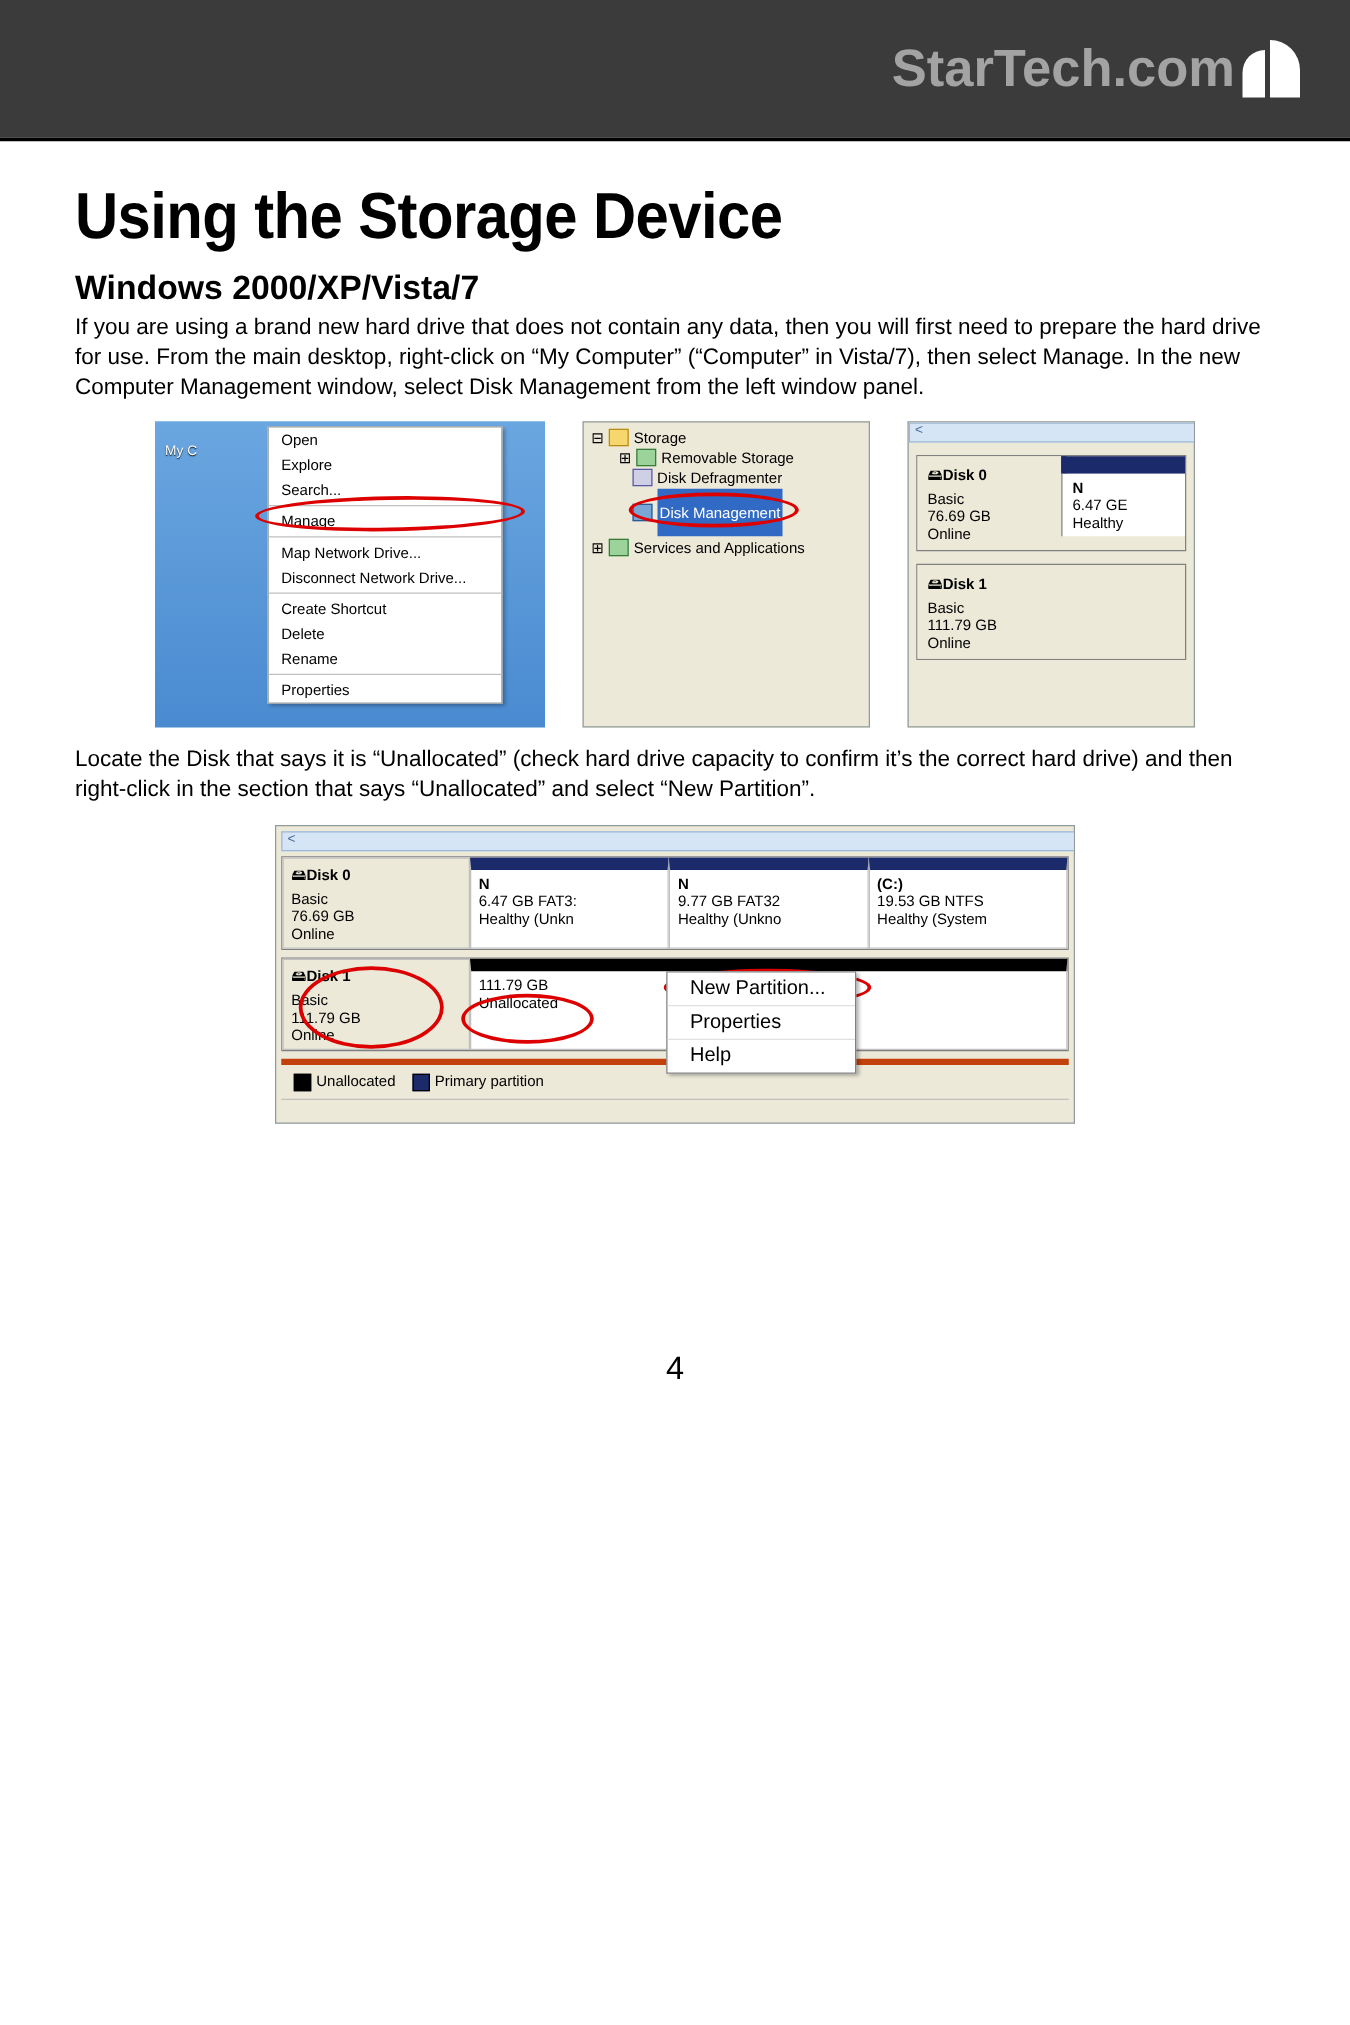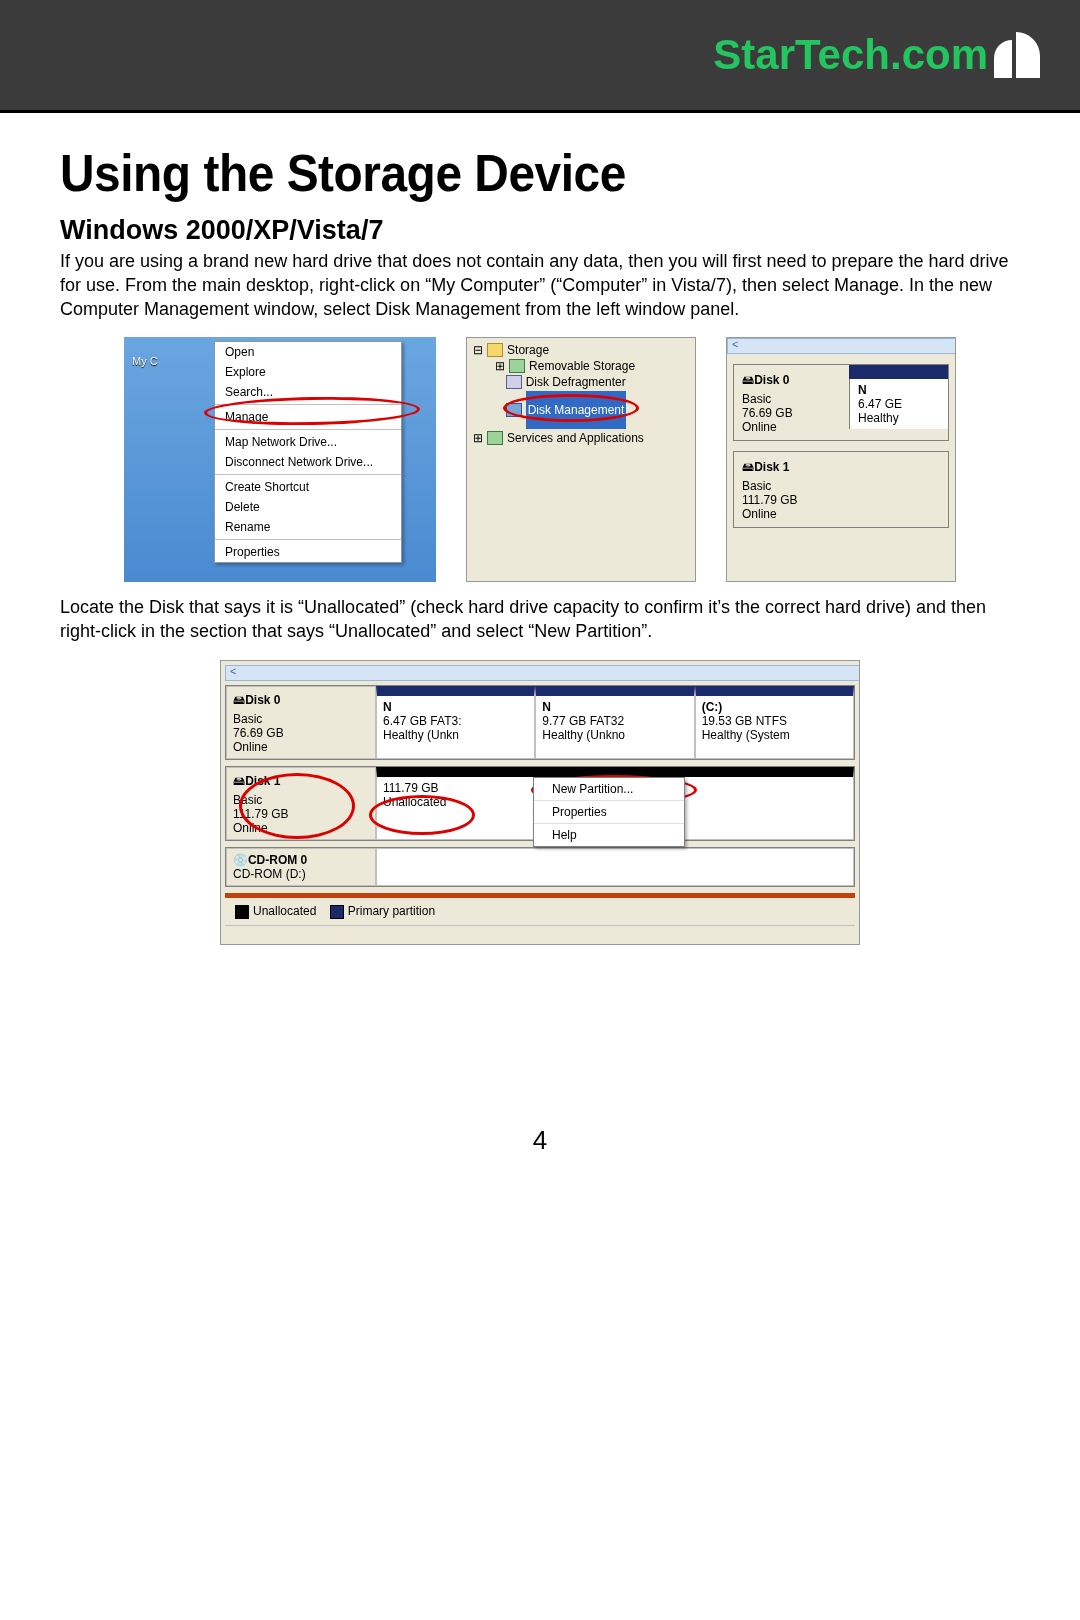--- a/index.html
+++ b/index.html
@@ -1,17 +1,17 @@
 <!DOCTYPE html>
 <html><head>
 <meta charset="utf-8">
 <style>
   body{margin:0;background:#fff;font-family:Helvetica,Arial,sans-serif;color:#000;width:1080px}
   .header{background:#3b3b3b;height:110px;display:flex;justify-content:flex-end;align-items:center;padding-right:40px}
-  .logo{color:#22c55e;font-weight:bold;font-size:42px;display:flex;align-items:center;gap:6px}
+  .logo{color:#a3a3a3;font-weight:bold;font-size:42px;display:flex;align-items:center;gap:6px}
   .logo-mark{width:46px;height:46px;position:relative}
   .logo-mark::before{content:"";position:absolute;left:0;top:8px;width:18px;height:38px;background:#fff;border-top-left-radius:20px}
   .logo-mark::after{content:"";position:absolute;right:0;top:0;width:24px;height:46px;background:#fff;border-top-right-radius:24px}
   .rule{border-bottom:3px solid #000}
   .content{padding:30px 60px 0 60px}
   h1{font-family:"Arial Narrow",Arial,sans-serif;font-weight:600;font-size:52px;margin:0 0 12px 0;letter-spacing:-.5px;transform:scaleX(.92);transform-origin:left}
   h2{font-size:27px;margin:0 0 4px 0}
   p{font-size:18px;line-height:1.32;margin:0 0 16px 0}
   .figrow{display:flex;justify-content:center;gap:30px;margin:6px 0 14px}
   .win{background:#ece9d8;border:1px solid #919b9c;font:12px Tahoma,Arial,sans-serif;box-sizing:border-box;overflow:hidden}
@@ -48,21 +48,21 @@
   .fig4{width:640px;margin:6px auto;position:relative}
   .fig4 .scroll-lt{margin:4px}
   .grid4{display:grid;grid-template-columns:150px 1fr 1fr 1fr;border:1px solid #808080;margin:0 4px}
   .grid4>div{border:1px solid #c0c0c0;padding:4px 6px;font-size:12px;background:#fff}
   .grid4 .lead{background:#ece9d8}
   .grid3{display:grid;grid-template-columns:150px 1fr;border:1px solid #808080;margin:6px 4px 0}
   .grid3>div{border:1px solid #c0c0c0;padding:4px 6px;font-size:12px;background:#fff}
   .grid3 .lead{background:#ece9d8}
   .hatched{background:repeating-linear-gradient(45deg,#fff,#fff 3px,#d0d0d0 3px,#d0d0d0 6px)}
   .ring3{position:absolute;border:3px solid #d00;border-radius:50%}
-  .ctx2{position:absolute;background:#fff;border:1px solid #808080;box-shadow:2px 2px 3px rgba(0,0,0,.3);font-size:12px}
+  .ctx2{position:absolute;background:#fff;border:1px solid #808080;box-shadow:2px 2px 3px rgba(0,0,0,.3);font-size:16px}
   .ctx2 div{padding:4px 18px;border-bottom:1px solid #e0e0e0}
   .legend{padding:6px 10px;font-size:12px;border-top:5px solid #c2410c;margin:6px 4px 0;background:#ece9d8}
   .sw{display:inline-block;width:12px;height:12px;vertical-align:middle;margin-right:4px;border:1px solid #000}
   .pagenum{text-align:center;font-size:26px;margin-top:180px}
 </style>
 </head>
 <body>
 
 <div class="header">
   <div class="logo">
@@ -174,27 +174,20 @@
         🖴<b>Disk 1</b><br>
         <span>Basic</span><br>
         <span>111.79 GB</span><br>
         <span>Online</span>
       </div>
       <div class="hatched" style="border-top:10px solid #000">
         <span>111.79 GB</span><br>
         <span>Unallocated</span>
       </div>
     </div>
-    <div class="grid3" style="grid-template-columns:150px 1fr">
-      <div class="lead">
-        💿<b>CD-ROM 0</b><br>
-        <span>CD-ROM (D:)</span>
-      </div>
-      <div></div>
-    </div>
     <div class="legend">
       <span class="sw" style="background:#000"></span><span>Unallocated</span>
       &nbsp;&nbsp;
       <span class="sw" style="background:#1a2a6a"></span><span>Primary partition</span>
     </div>
     <div style="height:14px;background:#ece9d8;border-top:1px solid #c0c0c0;margin:0 4px 4px"></div>
 
     <div class="ring3" style="width:110px;height:60px;left:18px;top:112px"></div>
     <div class="ring3" style="width:100px;height:34px;left:148px;top:134px"></div>
     <div class="ring3" style="width:160px;height:24px;left:310px;top:114px"></div>

